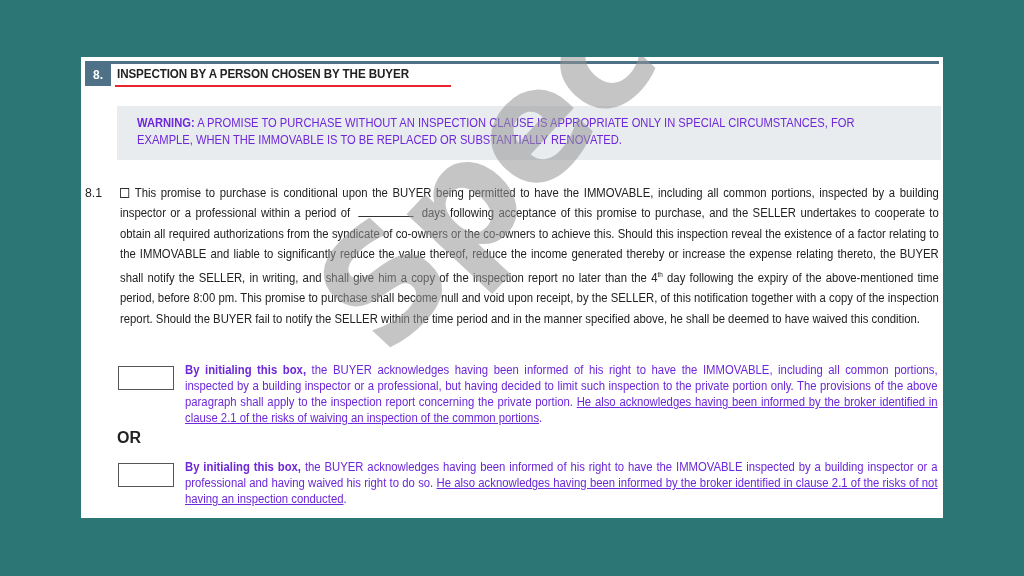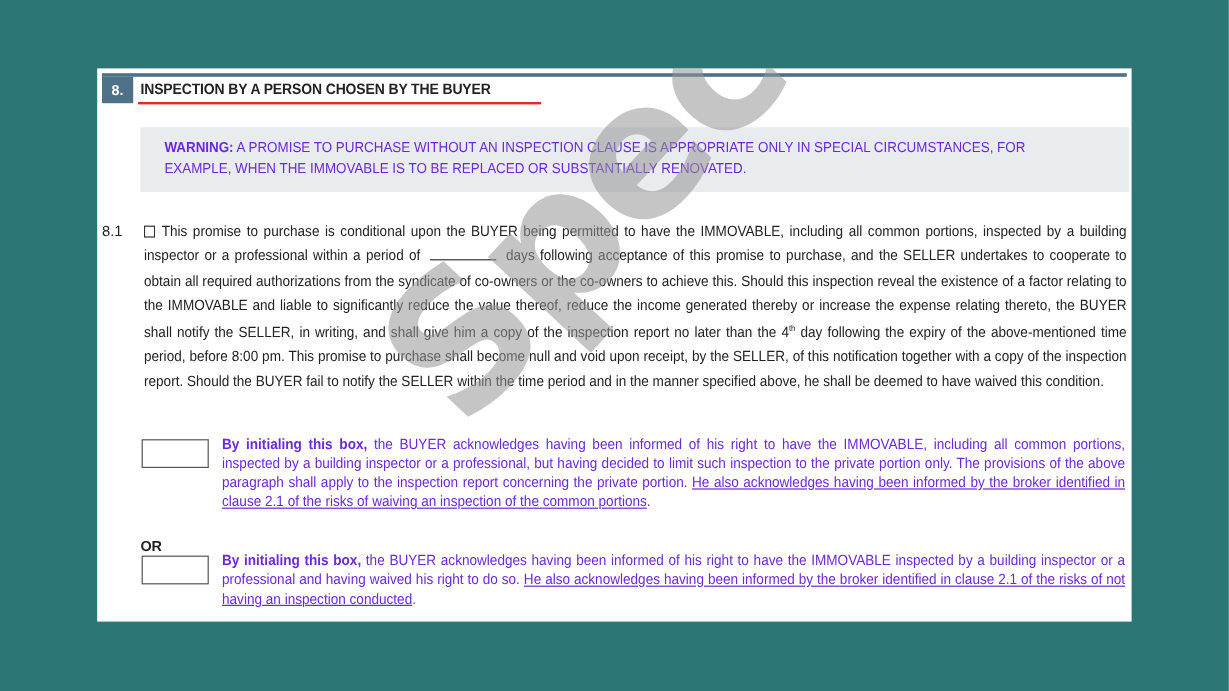--- a/index.html
+++ b/index.html
@@ -55,21 +55,21 @@
     position:absolute; width:56px; height:24px; border:1px solid #555;
     box-sizing:border-box; background:#fff;
   }
   .ack {
     position:absolute; left:104px; width:754px; font-size:12.3px;
     line-height:16px; color:#6d28d9; text-align:justify;
   }
   .ack b { font-weight:bold; }
   .ack u { text-decoration:underline; }
   .or-label {
-    position:absolute; left:36px; top:372px; font-weight:bold; font-size:12px; color:#222;margin-top:19px;
+    position:absolute; left:36px; top:372px; font-weight:bold; font-size:16px; color:#222;
   }
   .watermark {
     position:absolute; left:200px; top:205px; font-size:155px; font-weight:bold;
     color:rgba(150,150,150,0.55); transform:rotate(-47deg); transform-origin:left top;
     white-space:nowrap; letter-spacing:-4px; pointer-events:none;
     font-family:"DejaVu Sans", sans-serif;
   }
   .condensed { transform:scaleX(0.92); transform-origin:left; }
 </style>
 </head>

